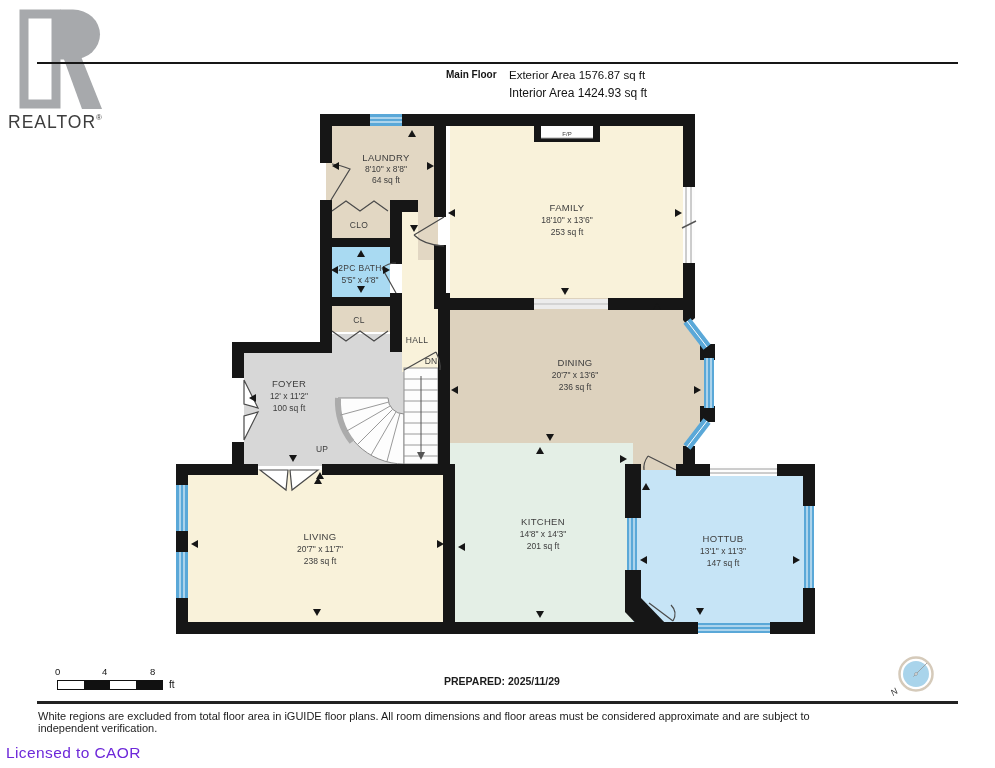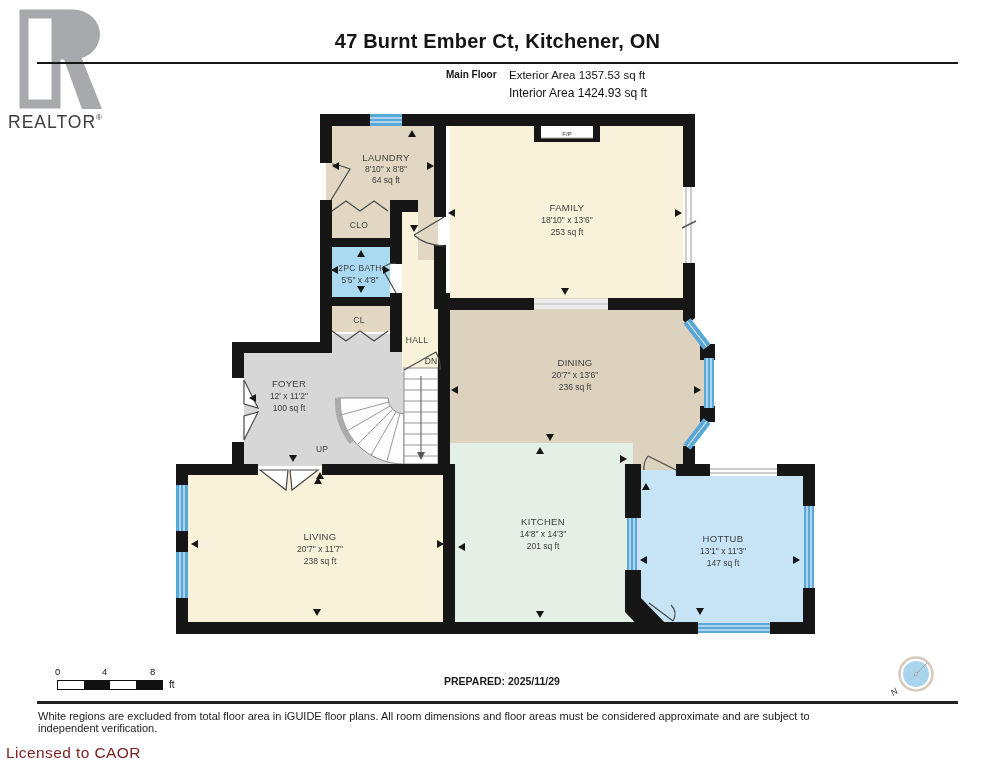--- a/index.html
+++ b/index.html
@@ -16,21 +16,21 @@
   #plan-svg{top:0;left:0;z-index:1;}
   #scalebar{top:666px;left:55px;width:130px;height:26px;font-size:9.5px;color:#141414;}
   .tick{position:absolute;top:0;}
   #bar{position:absolute;top:14px;left:2px;width:104px;height:8px;border:1px solid #111;
        display:flex;}
   #bar div{height:100%;}
   #unit{position:absolute;left:114px;top:13px;font-size:10px;}
   #prepared{top:675px;left:444px;font-size:10.5px;font-weight:bold;color:#1c1c1c;}
   #divider{top:701px;left:37px;width:921px;height:3px;background:#222;}
   #disclaimer{top:710px;left:38px;width:780px;font-size:11px;color:#1c1c1c;}
-  #licensed{top:744px;left:6px;font-size:15.5px;color:#7f1d1d;letter-spacing:.4px;}
+  #licensed{top:744px;left:6px;font-size:15.5px;color:#6d28d9;letter-spacing:.4px;}
   #compass-svg{top:650px;left:878px;}
   text{font-family:"Liberation Sans", sans-serif;fill:#3d3d3d;}
   .rname{font-size:9.5px;letter-spacing:.3px;}
   .rdims{font-size:8.5px;}
   .small-room{font-size:8.5px;letter-spacing:.3px;}
   .updn{font-size:8.5px;}
   .fp{font-size:6px;}
 </style>
 </head>
 <body>
@@ -40,23 +40,22 @@
   <svg id="logo-svg" class="abs" width="118" height="132" viewBox="0 0 118 132">
     <g fill="#a7a9ac">
       <rect x="18" y="10" width="32" height="90" fill="none" stroke="#a7a9ac" stroke-width="9"></rect>
       <path d="M54,5.5 h13 a27,25 0 0 1 0,50 h-13 z"></path>
       <polygon points="56,50 74,50 96,105 76,105"></polygon>
     </g>
     <text x="2" y="124" font-size="17.5" fill="#a7a9ac" letter-spacing="1"><tspan>REALTOR</tspan><tspan font-size="8" dy="-8">®</tspan></text>
   </svg>
   <div id="header-rule" class="abs"></div>
 
-  <div id="title" class="abs">47 Burnt Ember Ct, Kitchener, ON</div>
   <div id="floor-label" class="abs">Main Floor</div>
-  <div id="ext-area" class="abs">Exterior Area 1357.53 sq ft</div>
+  <div id="ext-area" class="abs">Exterior Area 1576.87 sq ft</div>
   <div id="int-area" class="abs">Interior Area 1424.93 sq ft</div>
 
   <svg id="plan-svg" class="abs" width="995" height="768" viewBox="0 0 995 768">
 
     <g>
       <rect x="326" y="120" width="114" height="85" fill="#e2d7c3"></rect>
       <rect x="418" y="200" width="20" height="72" fill="#e2d7c3"></rect>
       <rect x="326" y="202" width="64" height="36" fill="#e2d7c3"></rect>
       <rect x="326" y="247" width="64" height="50" fill="#a9daf2"></rect>
       <rect x="326" y="306" width="64" height="26" fill="#e2d7c3"></rect>

